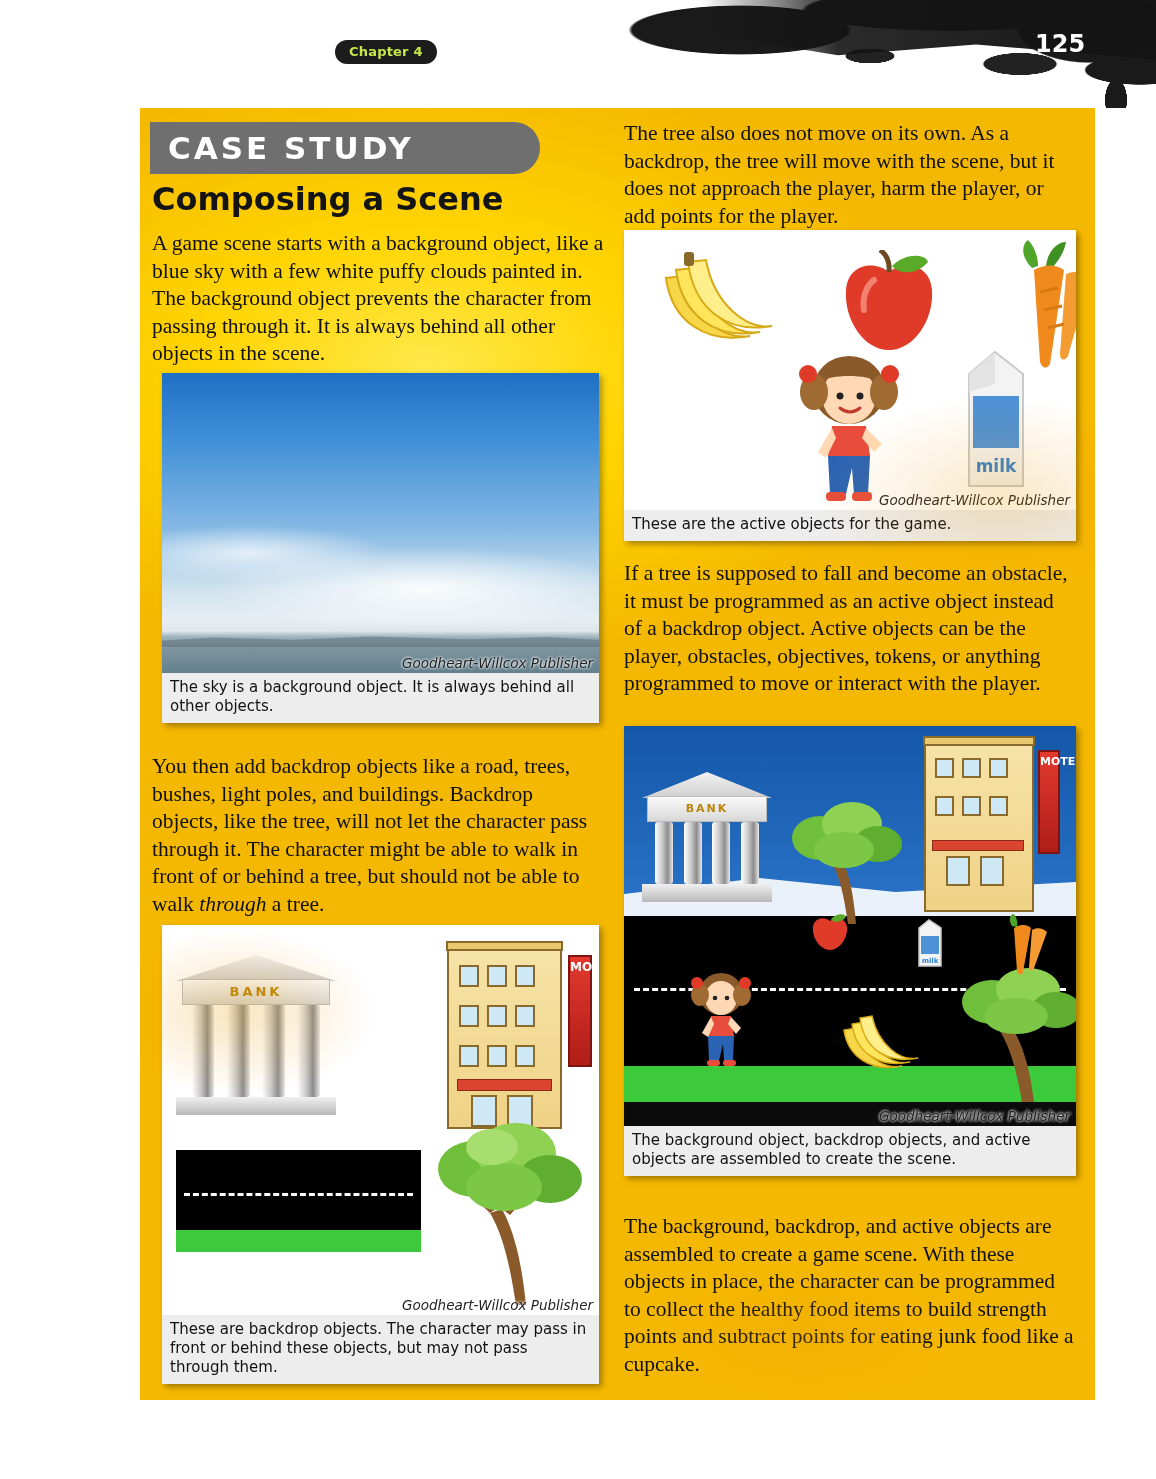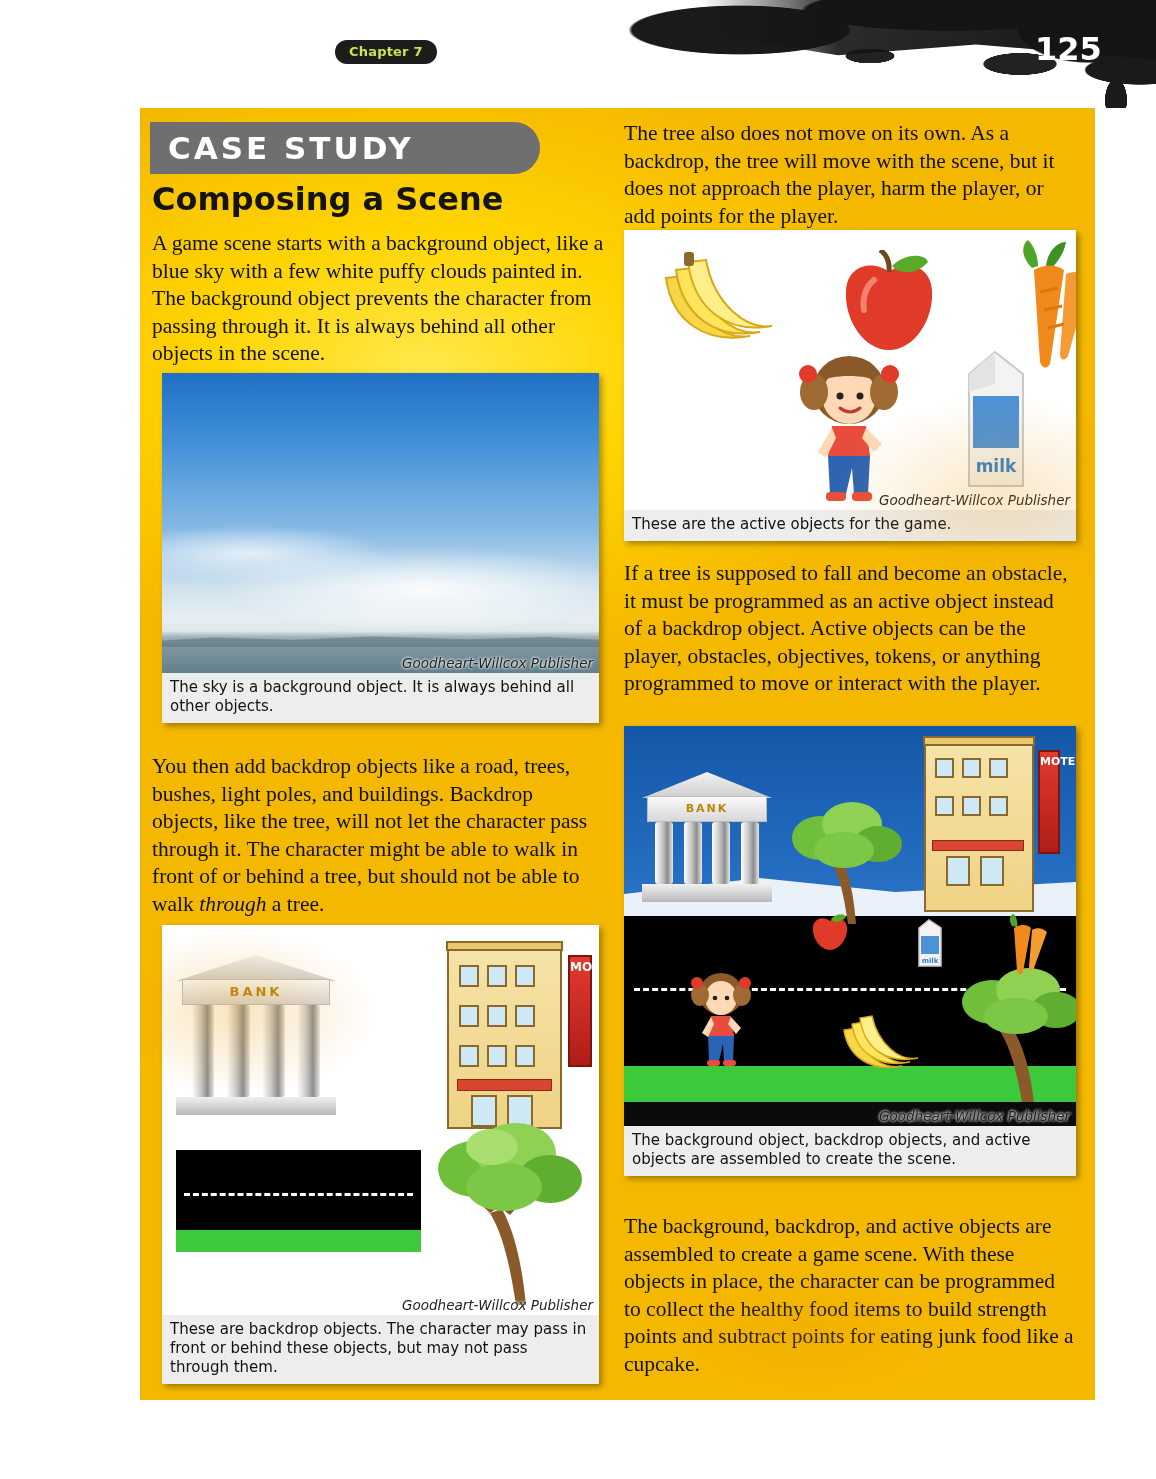--- a/index.html
+++ b/index.html
@@ -80,21 +80,21 @@
     font-size: 13px;
     line-height: 20px;
     white-space: nowrap;
   }
   .page-number {
     position: absolute;
     top: 30px; left: 1035px;
     color: #ffffff;
     font-family: "DejaVu Sans", sans-serif;
     font-weight: bold;
-    font-size: 32px;
+    font-size: 24px;
   }
 
   
   .panel {
     position: absolute;
     top: 108px; left: 140px;
     width: 955px; height: 1292px;
     background:
       radial-gradient(ellipse 500px 300px at 30% 20%, #ffe84a 0%, #ffd400 45%, #f5b800 100%),
       #ffd400;
@@ -249,21 +249,21 @@
 </style>
 </head>
 <body>
 
 <div class="page">
 
   <div class="header-band">
     <div class="grunge"></div>
     <div class="grunge2"></div>
     <div class="grunge-tail"></div>
-    <div class="chapter-pill">Chapter 7</div>
+    <div class="chapter-pill">Chapter 4</div>
     <div class="page-number">125</div>
   </div>
 
   <div class="panel">
 
     <div class="cs-tab">CASE STUDY</div>
     <div class="cs-heading">Composing a Scene</div>
 
     <div class="col-left">
 

